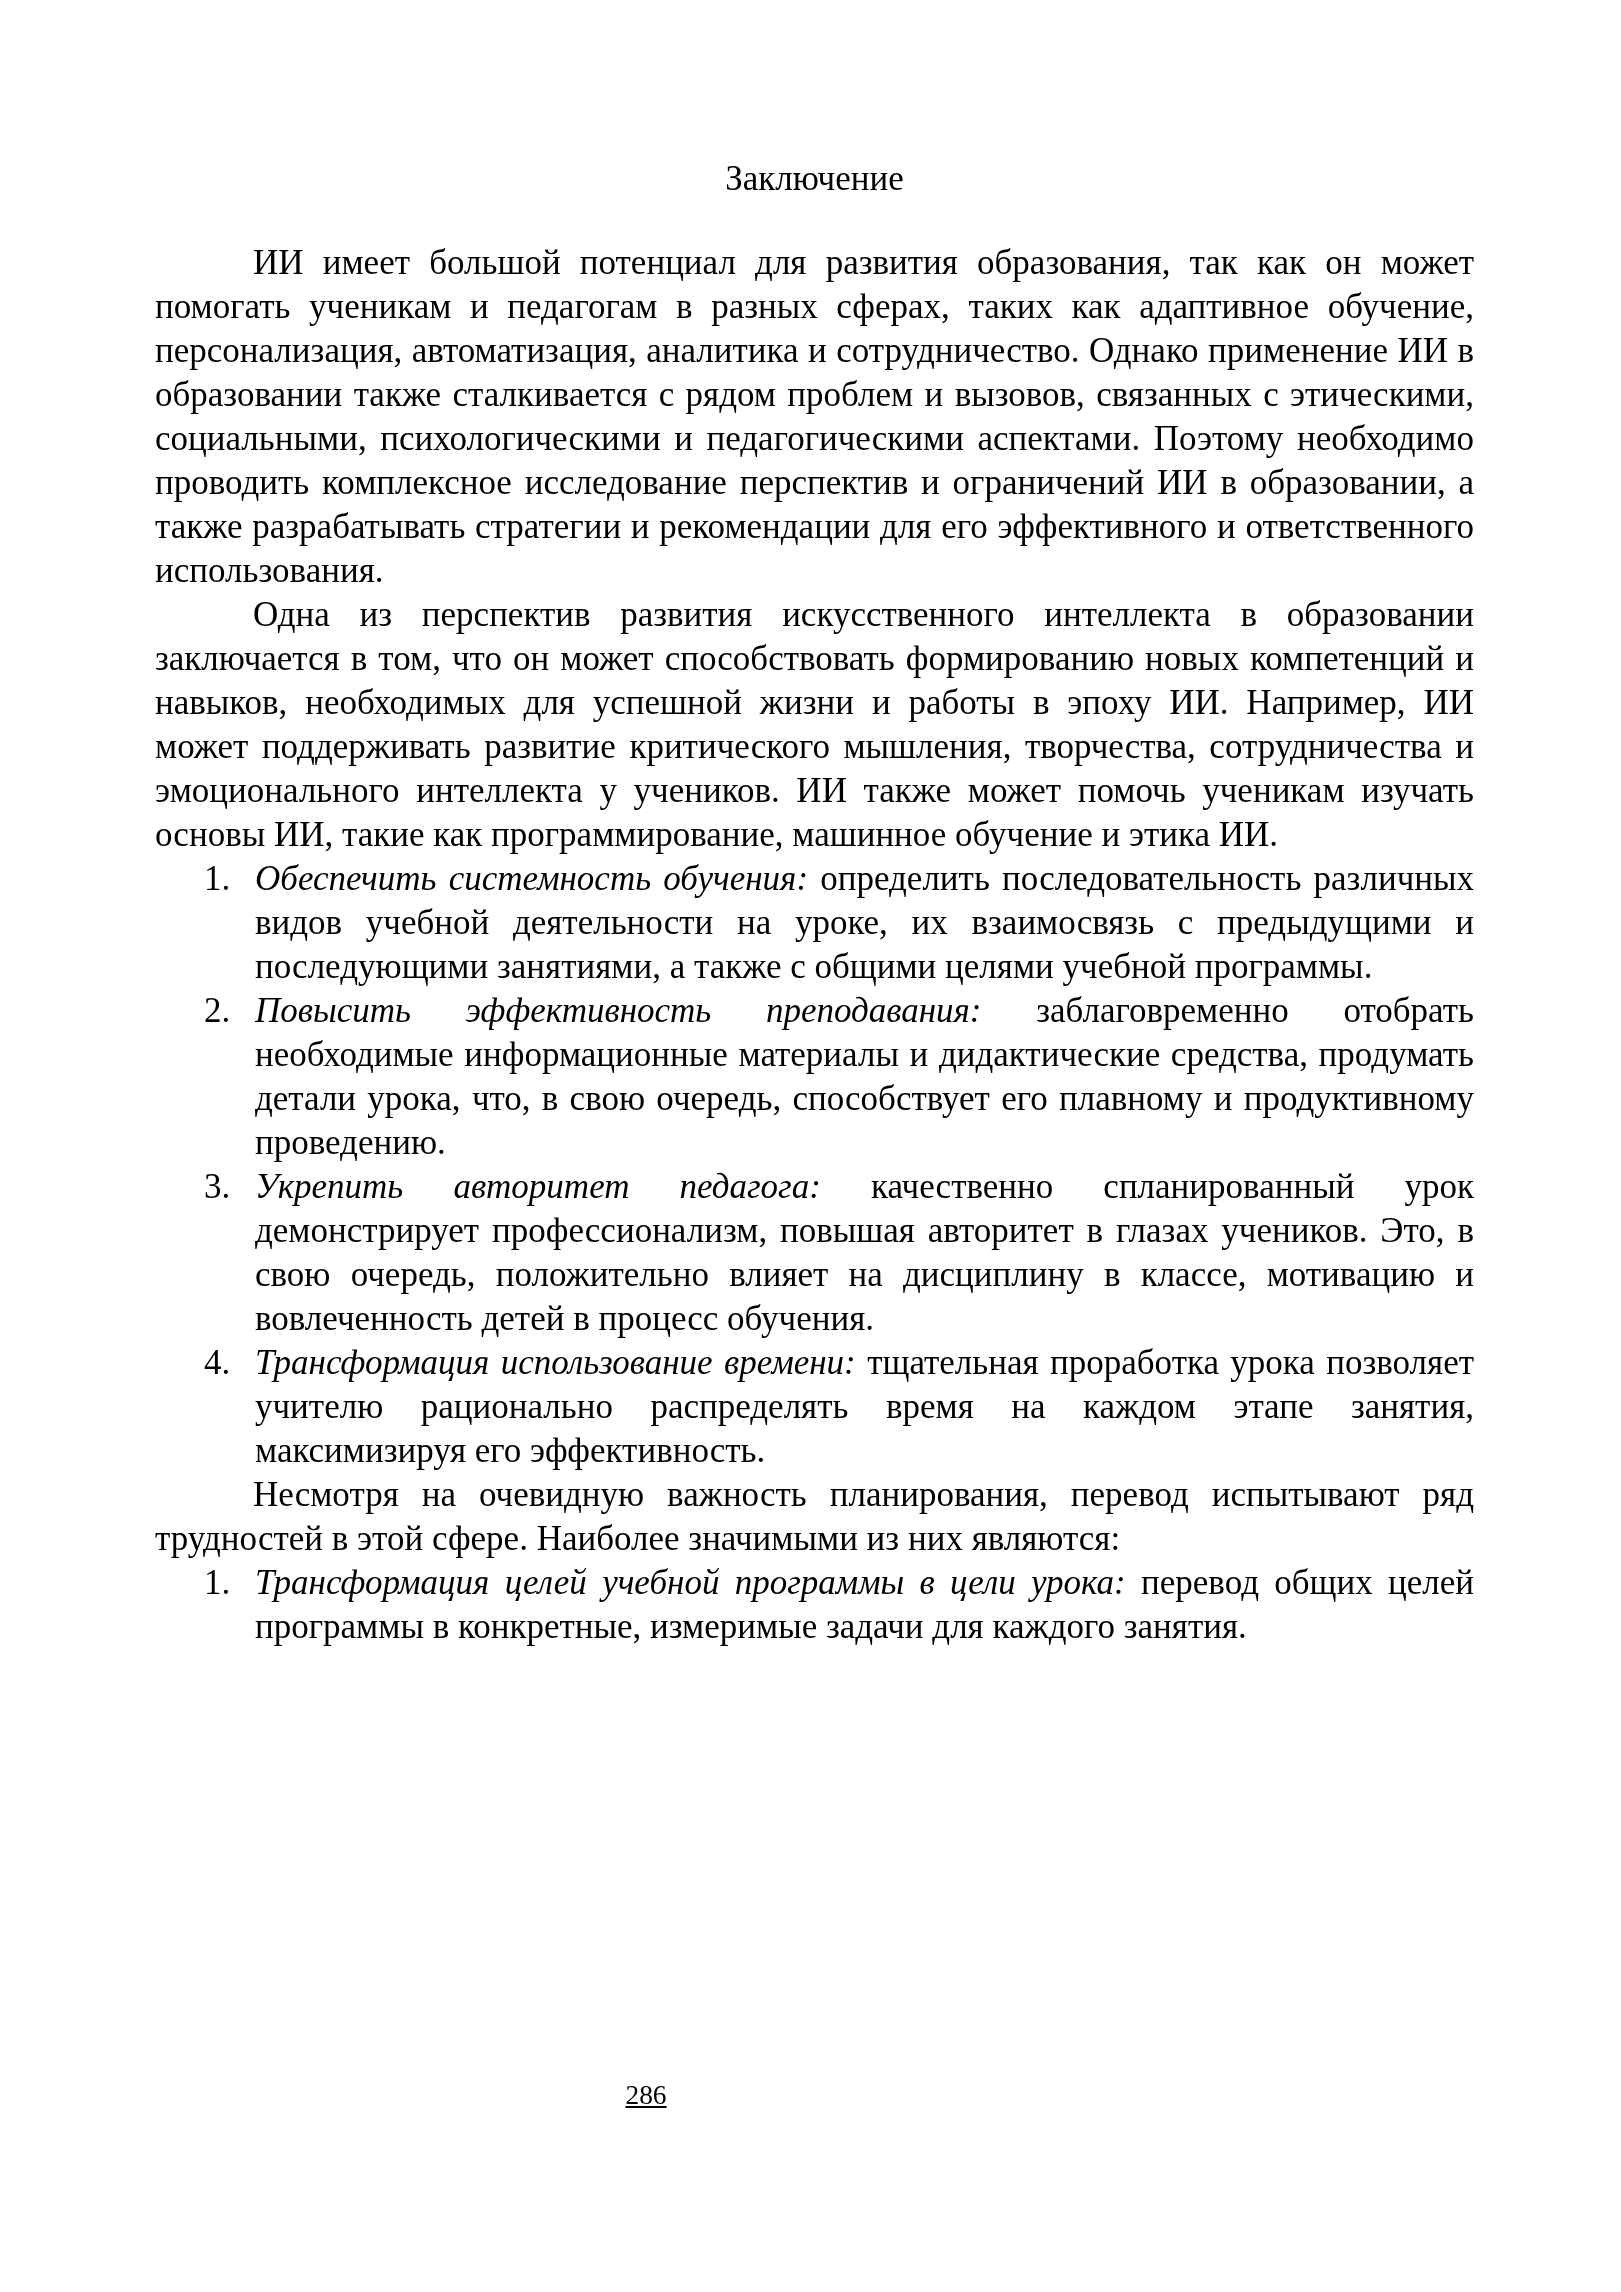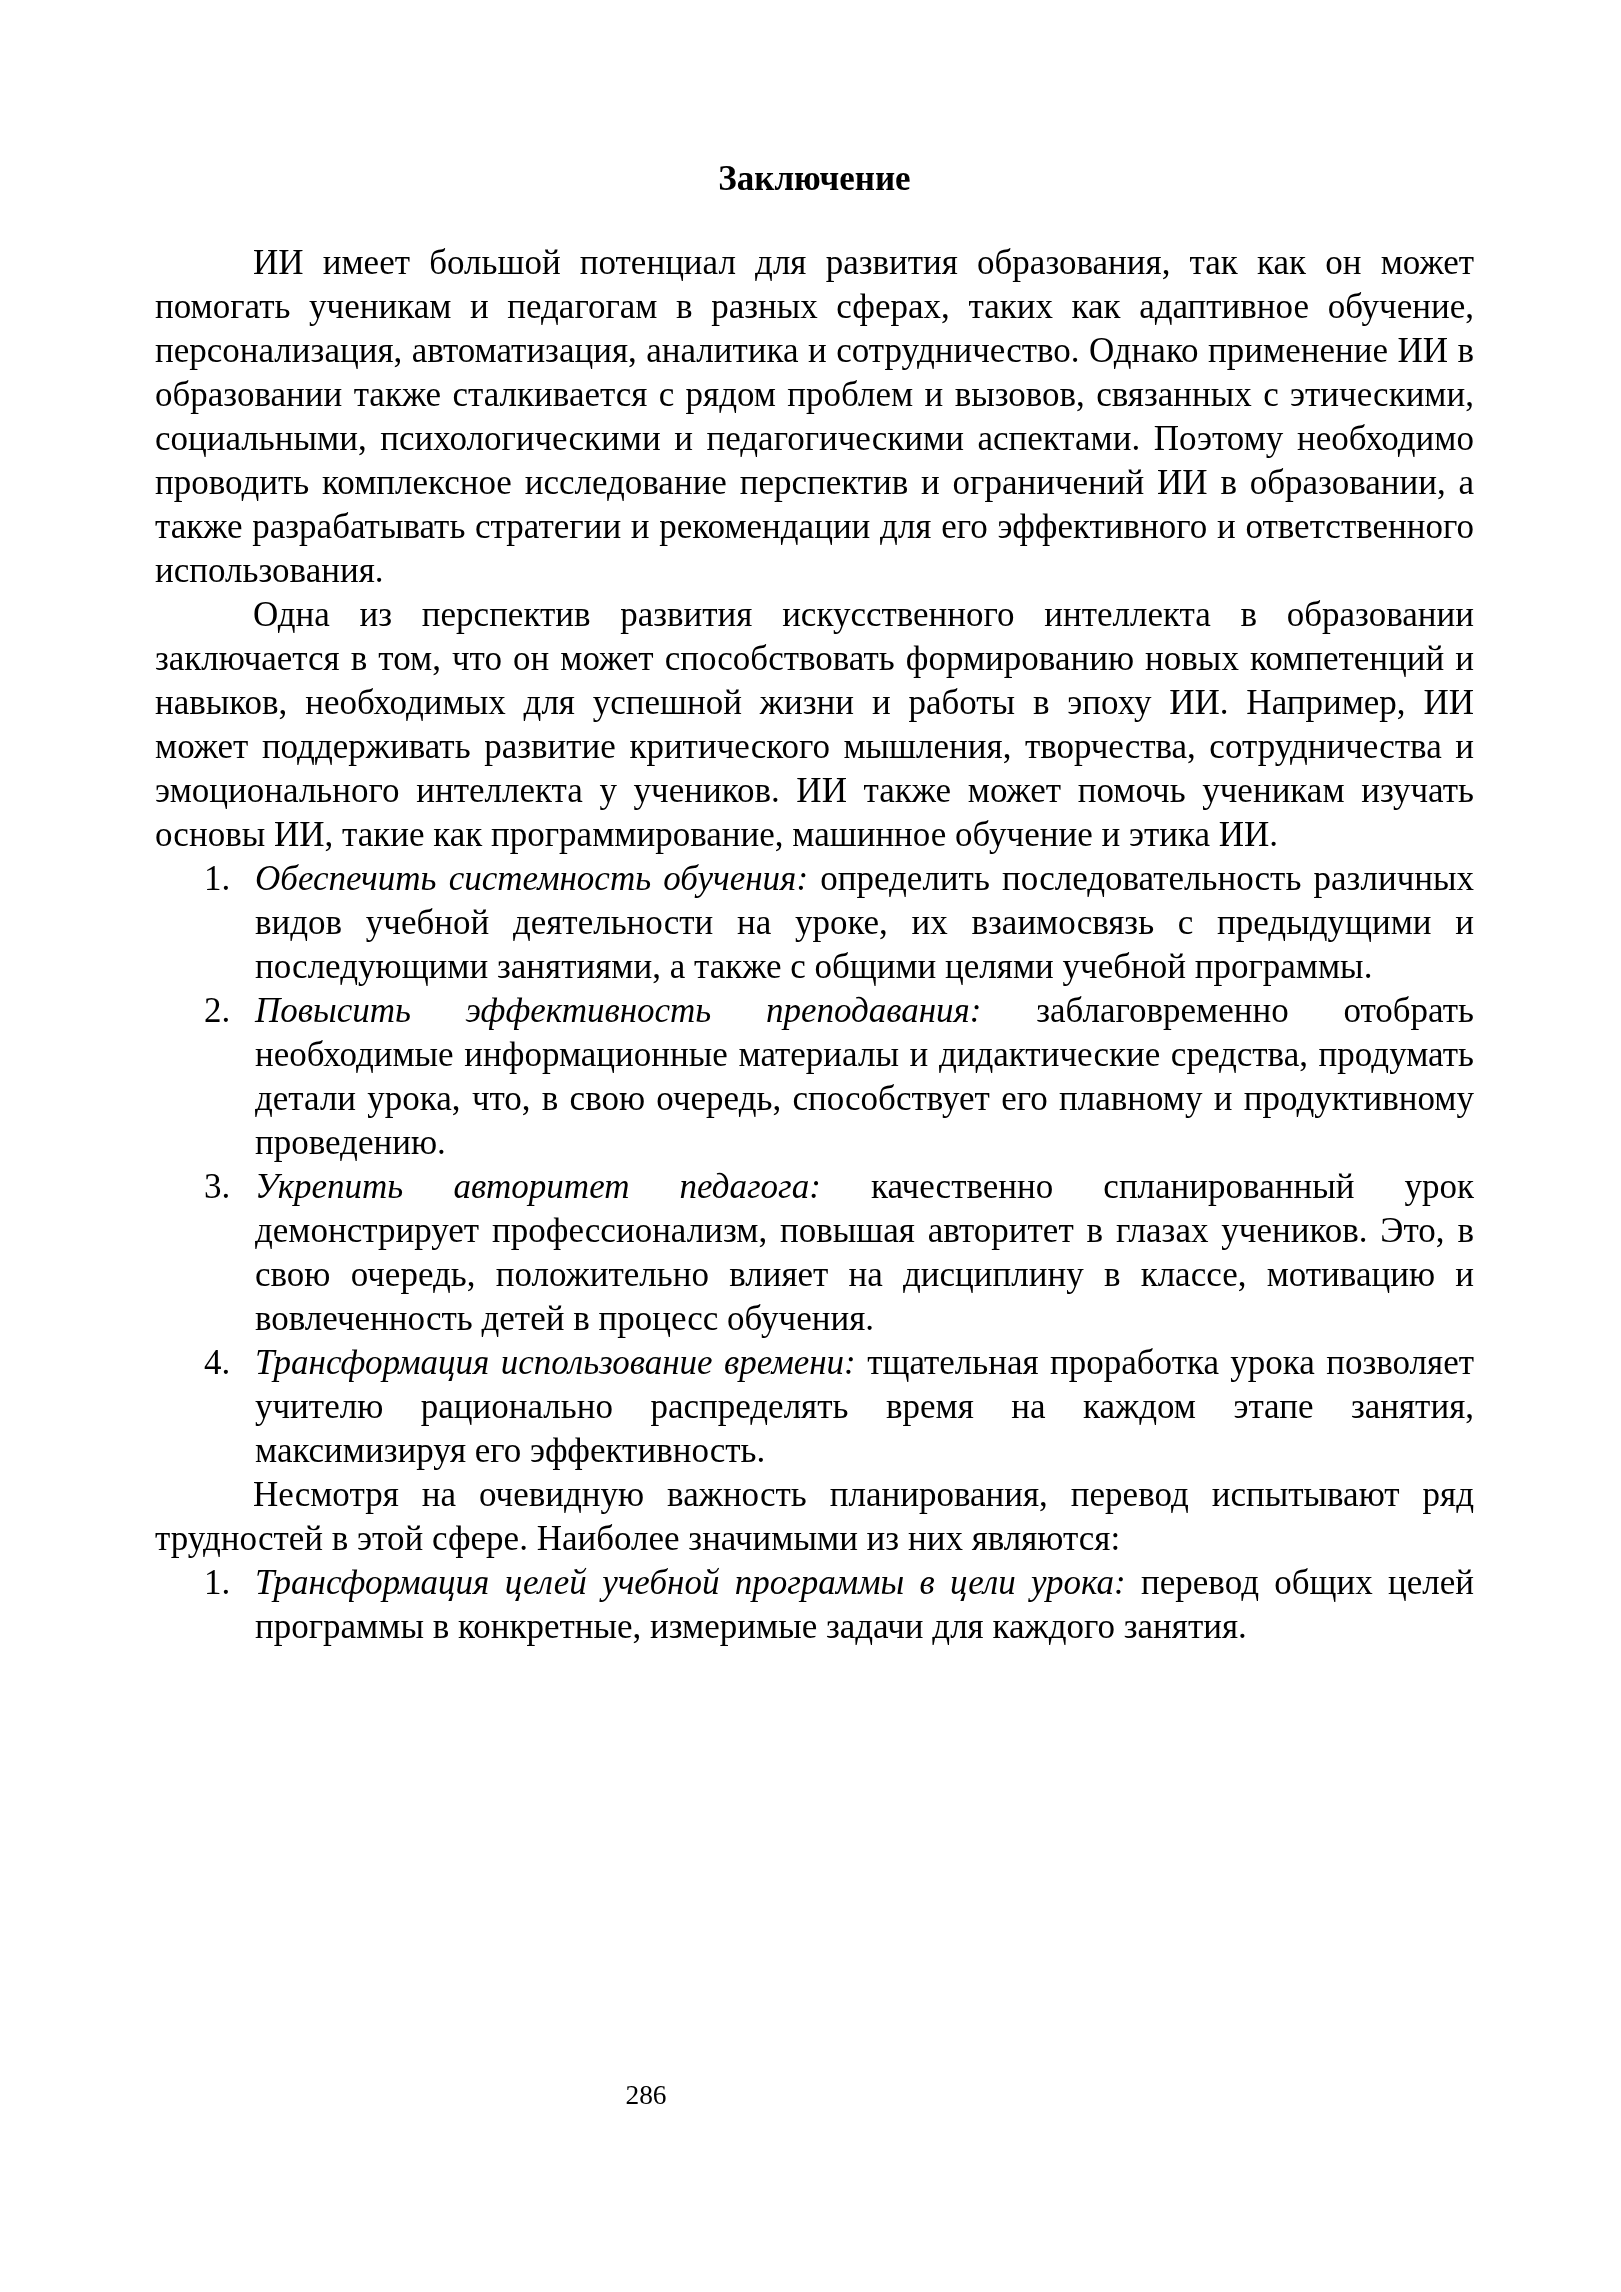--- a/index.html
+++ b/index.html
@@ -9,21 +9,21 @@
     left: 155px;
     top: 157px;
     width: 1319px;
     font-family: "Liberation Serif", serif;
     font-size: 35px;
     line-height: 44px;
     color: #000;
   }
   h1 {
     font-size: 35px;
-    font-weight: bold;
+    font-weight: normal;
     text-align: center;
     margin: 0 0 40px 0;
     line-height: 44px;
   }
   p {
     margin: 0;
     text-align: justify;
     text-indent: 98px;
   }
   ol {
@@ -44,20 +44,21 @@
   .em { font-style: italic; }
   .page-number {
     position: absolute;
     top: 2080px;
     left: 0;
     width: 1292px;
     text-align: center;
     font-family: "Liberation Serif", serif;
     font-size: 27.4px;
     color: #000;
+    text-decoration: underline;
   }
 </style>
 </head>
 <body>
 
 <div class="page">
   <h1>Заключение</h1>
 
   <p>ИИ имеет большой потенциал для развития образования, так как он может помогать ученикам и педагогам в разных сферах, таких как адаптивное обучение, персонализация, автоматизация, аналитика и сотрудничество. Однако применение ИИ в образовании также сталкивается с рядом проблем и вызовов, связанных с этическими, социальными, психологическими и педагогическими аспектами. Поэтому необходимо проводить комплексное исследование перспектив и ограничений ИИ в образовании, а также разрабатывать стратегии и рекомендации для его эффективного и ответственного использования.</p>
   <p>Одна из перспектив развития искусственного интеллекта в образовании заключается в том, что он может способствовать формированию новых компетенций и навыков, необходимых для успешной жизни и работы в эпоху ИИ. Например, ИИ может поддерживать развитие критического мышления, творчества, сотрудничества и эмоционального интеллекта у учеников. ИИ также может помочь ученикам изучать основы ИИ, такие как программирование, машинное обучение и этика ИИ.</p>

